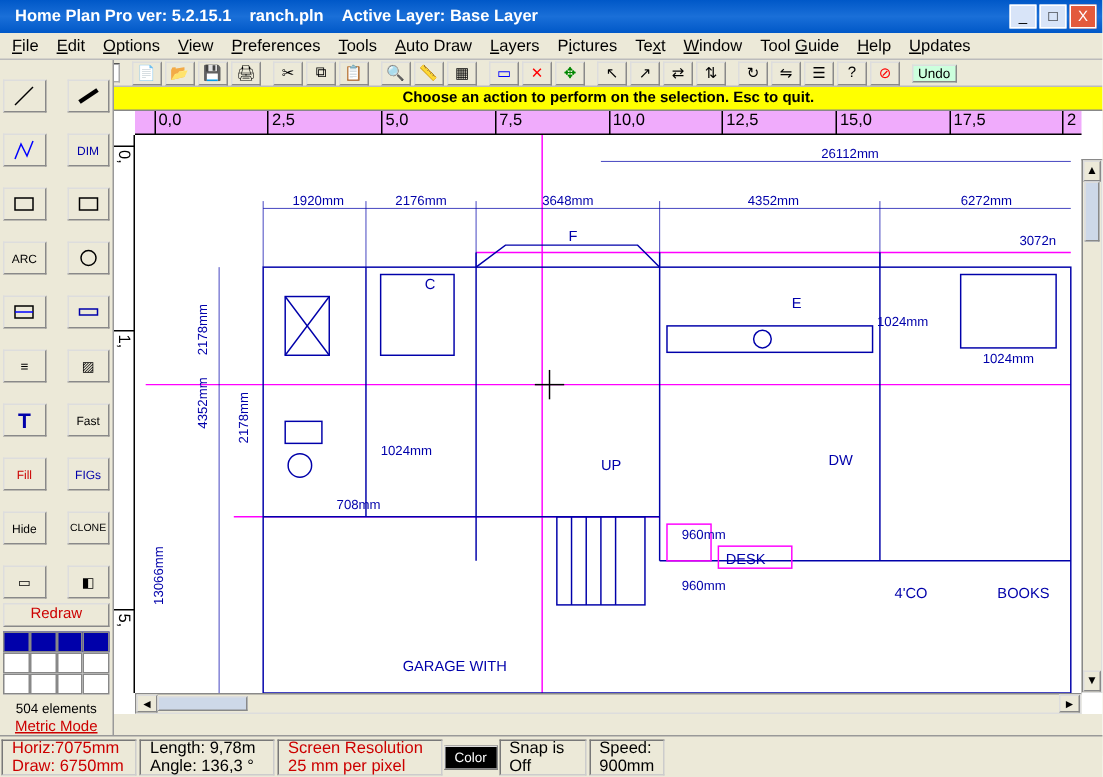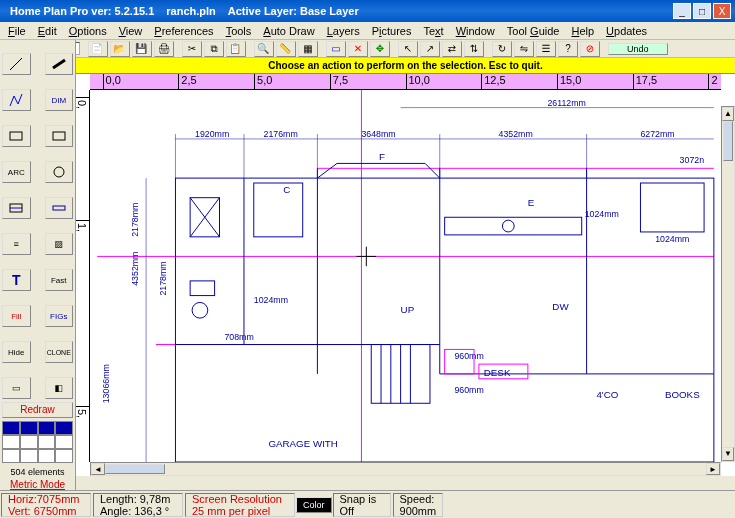--- a/index.html
+++ b/index.html
@@ -12,21 +12,21 @@
 .titlebar .wbtn.close { background: #e35a3c; color: #fff; }
 
 .menubar { height: 18px; background: #ece9d8; display: flex; align-items: center; padding: 0 2px; border-bottom: 1px solid #bbb; }
 .menubar .mi { padding: 1px 6px; cursor: pointer; }
 .menubar .mi .u { text-decoration: underline; }
 
 .coordbar { height: 18px; display: flex; align-items: center; padding: 0 2px; gap: 2px; border-bottom: 1px solid #bbb; }
 .coordbar .coord { background: #fff; border: 1px inset #aaa; padding: 0 4px; width: 78px; font-size: 10px; }
 .coordbar .tbtn { width: 20px; height: 16px; border: 1px outset #ddd; background: #ece9d8; display: flex; align-items: center; justify-content: center; cursor: pointer; font-size: 10px; }
 .coordbar .sep { width: 4px; }
-.coordbar .undo { font-size: 9px; padding: 0 18px; border: 1px outset #ddd; background: #cfd; cursor: pointer; }
+.coordbar .undo { font-size: 9px; padding: 0 3px; border: 1px outset #ddd; background: #cfd; cursor: pointer; }
 
 .actionbar { height: 16px; background: #ffff00; text-align: center; font-size: 10px; line-height: 16px; font-weight: bold; border-bottom: 1px solid #888; margin-left: 76px; }
 
 .leftpanel { width: 76px; background: #ece9d8; border-right: 1px solid #999; display: flex; flex-direction: column; position: absolute; top: 40px; bottom: 28px; left: 0; }
 .toolgrid { display: grid; grid-template-columns: 1fr 1fr; gap: 14px; padding: 2px; }
 .tool { height: 22px; border: 1px outset #ddd; background: #ece9d8; display: flex; align-items: center; justify-content: center; cursor: pointer; font-size: 9px; overflow: hidden; }
 .tool svg { width: 16px; height: 16px; }
 .redraw { height: 16px; border: 1px outset #ddd; margin: 1px 2px; text-align: center; line-height: 14px; font-size: 10px; color: #c00; cursor: pointer; }
 .swatch { margin: 2px; }
 .swatch .row { display: flex; }
@@ -357,21 +357,21 @@
   <div class="bbtn">·</div>
   <div class="bbtn" style="background:#cfc">+</div>
   <div class="bbtn" style="background:#8ff">-</div>
   <div class="bbtn" style="background:#8ff">+</div>
   <div class="snapset">Snap Settings</div>
 </div>
 
 <div class="statusbar">
   <div class="cell" style="width:90px">
     <span class="red">Horiz:7075mm</span>
-    <span class="red">Vert:  6750mm</span>
+    <span class="red">Draw:  6750mm</span>
   </div>
   <div class="cell" style="width:90px">
     <span>Length: 9,78m</span>
     <span>Angle:  136,3 °</span>
   </div>
   <div class="cell" style="width:110px">
     <span class="red">Screen Resolution</span>
     <span class="red">25 mm per pixel</span>
   </div>
   <div class="cbtn">Color</div>

